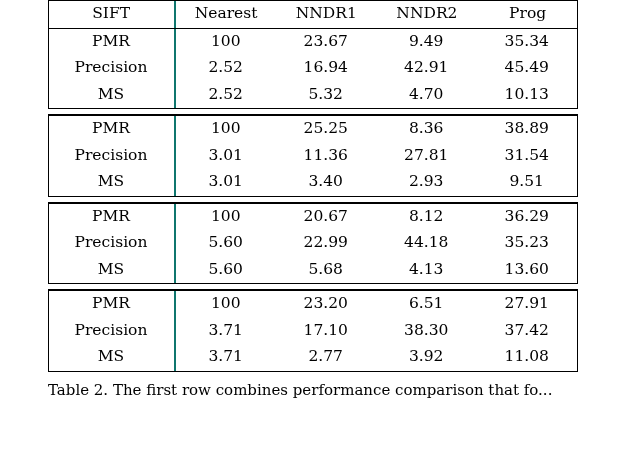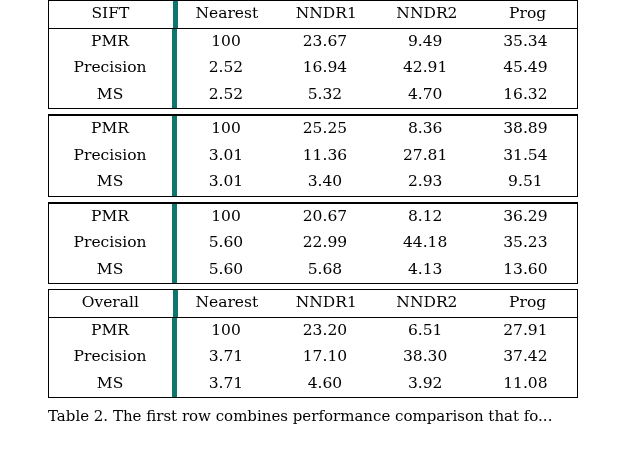--- a/index.html
+++ b/index.html
@@ -41,21 +41,21 @@
   }
   
   col.c0 { width: 24%; }
   col.c1 { width: 19%; }
   col.c2 { width: 19%; }
   col.c3 { width: 19%; }
   col.c4 { width: 19%; }
 
   
   td.sep-right {
-    border-right: 5px solid #0f766e;
+    border-right: 2px solid #0f766e;
   }
   
   .rule-outer {
     position: relative;
   }
   .rule-outer::before,
   .rule-outer::after {
     content: "";
     position: absolute;
     top: 0;
@@ -141,21 +141,21 @@
             <td>2.52</td>
             <td>16.94</td>
             <td>42.91</td>
             <td>45.49</td>
           </tr>
           <tr>
             <td class="sep-right">MS</td>
             <td>2.52</td>
             <td>5.32</td>
             <td>4.70</td>
-            <td>16.32</td>
+            <td>10.13</td>
           </tr>
         </tbody>
       </table>
     </div>
     <div class="hline-thick"></div>
 
     <div class="gap"></div>
 
     <div class="hline-thick"></div>
     <div class="hline-thin"></div>
@@ -231,40 +231,20 @@
             <td>13.60</td>
           </tr>
         </tbody>
       </table>
     </div>
     <div class="hline-thick"></div>
 
     <div class="gap"></div>
 
     <div class="hline-thick"></div>
-    <div class="rule-outer">
-      <table class="block">
-        <colgroup>
-            <col class="c0">
-            <col class="c1">
-            <col class="c2">
-            <col class="c3">
-            <col class="c4">
-          </colgroup>
-        <tbody>
-          <tr class="header-row">
-            <td class="sep-right">Overall</td>
-            <td>Nearest</td>
-            <td>NNDR1</td>
-            <td>NNDR2</td>
-            <td>Prog</td>
-          </tr>
-        </tbody>
-      </table>
-    </div>
     <div class="hline-thin"></div>
     <div class="rule-outer">
       <table class="block">
         <colgroup>
             <col class="c0">
             <col class="c1">
             <col class="c2">
             <col class="c3">
             <col class="c4">
           </colgroup>
@@ -279,21 +259,21 @@
           <tr>
             <td class="sep-right">Precision</td>
             <td>3.71</td>
             <td>17.10</td>
             <td>38.30</td>
             <td>37.42</td>
           </tr>
           <tr>
             <td class="sep-right">MS</td>
             <td>3.71</td>
-            <td>4.60</td>
+            <td>2.77</td>
             <td>3.92</td>
             <td>11.08</td>
           </tr>
         </tbody>
       </table>
     </div>
     <div class="hline-thick"></div>
 
   </div>
 

